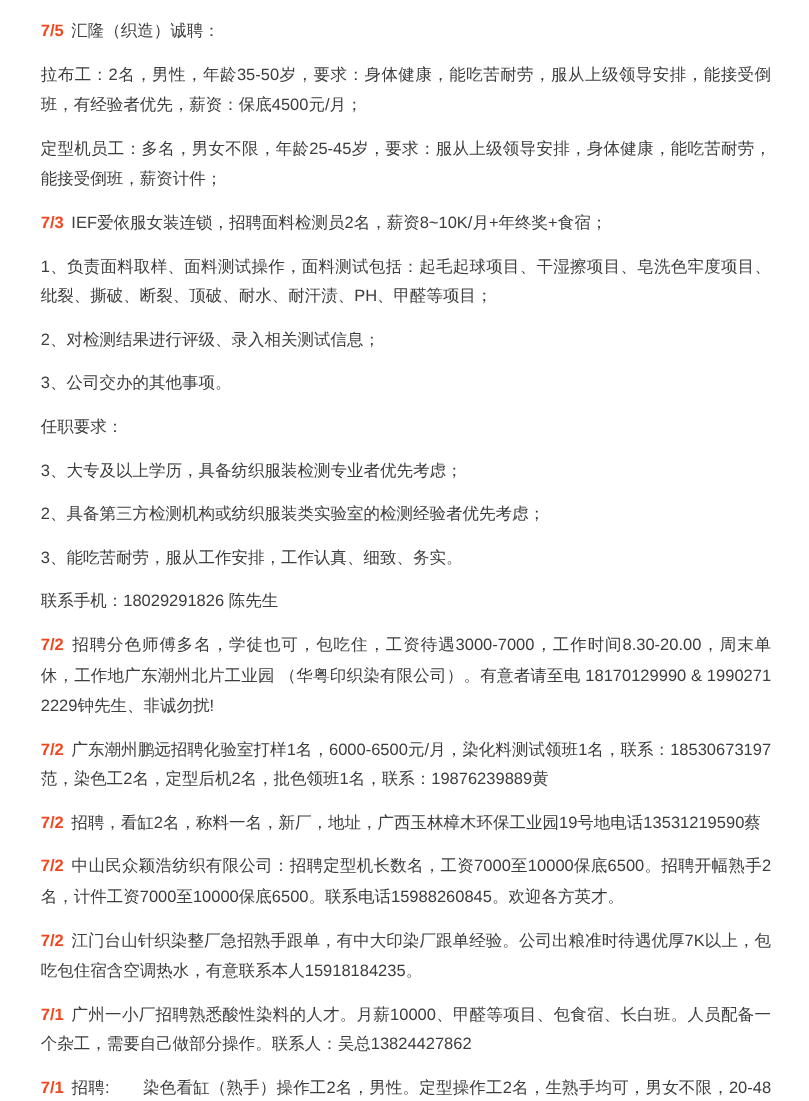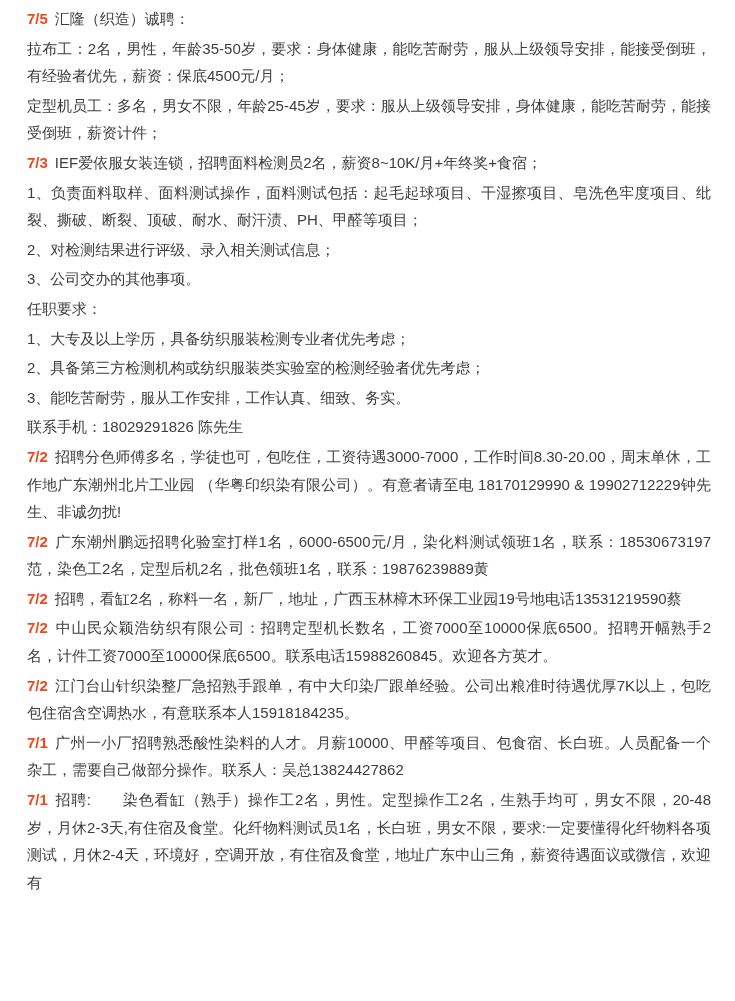--- a/index.html
+++ b/index.html
@@ -13,21 +13,21 @@
     box-sizing: border-box;
     padding: 3px 22px 10px 25px;
     background: #ffffff;
     font-family: "Liberation Sans", "DejaVu Sans", sans-serif;
     font-size: 15px;
     line-height: 27.6px;
     color: #3d3d3d;
     overflow: hidden;
   }
   p.post {
-    margin: 2px;
+    margin: 12px;
     padding: 0;
     text-align: justify;
     text-justify: inter-ideograph;
     word-break: break-all;
   }
   .date {
     color: #f4461e;
     font-weight: bold;
     margin-right: 7px;
   }
@@ -41,21 +41,21 @@
 
 <div class="doc">
   <p class="post"><span class="date">7/5</span><span>汇隆（织造）诚聘：</span></p>
   <p class="post"><span>拉布工：2名，男性，年龄35-50岁，要求：身体健康，能吃苦耐劳，服从上级领导安排，能接受倒班，有经验者优先，薪资：保底4500元/月；</span></p>
   <p class="post"><span>定型机员工：多名，男女不限，年龄25-45岁，要求：服从上级领导安排，身体健康，能吃苦耐劳，能接受倒班，薪资计件；</span></p>
   <p class="post"><span class="date">7/3</span><span>IEF爱依服女装连锁，招聘面料检测员2名，薪资8~10K/月+年终奖+食宿；</span></p>
   <p class="post"><span>1、负责面料取样、面料测试操作，面料测试包括：起毛起球项目、干湿擦项目、皂洗色牢度项目、纰裂、撕破、断裂、顶破、耐水、耐汗渍、PH、甲醛等项目；</span></p>
   <p class="post"><span>2、对检测结果进行评级、录入相关测试信息；</span></p>
   <p class="post"><span>3、公司交办的其他事项。</span></p>
   <p class="post"><span>任职要求：</span></p>
-  <p class="post"><span>1、大专及以上学历，具备纺织服装检测专业者优先考虑；</span></p>
+  <p class="post"><span>3、大专及以上学历，具备纺织服装检测专业者优先考虑；</span></p>
   <p class="post"><span>2、具备第三方检测机构或纺织服装类实验室的检测经验者优先考虑；</span></p>
   <p class="post"><span>3、能吃苦耐劳，服从工作安排，工作认真、细致、务实。</span></p>
   <p class="post"><span>联系手机：18029291826 陈先生</span></p>
   <p class="post"><span class="date">7/2</span><span>招聘分色师傅多名，学徒也可，包吃住，工资待遇3000-7000，工作时间8.30-20.00，周末单休，工作地广东潮州北片工业园 （华粤印织染有限公司）。有意者请至电 18170129990 &amp; 19902712229钟先生、非诚勿扰!</span></p>
   <p class="post"><span class="date">7/2</span><span>广东潮州鹏远招聘化验室打样1名，6000-6500元/月，染化料测试领班1名，联系：18530673197范，染色工2名，定型后机2名，批色领班1名，联系：19876239889黄</span></p>
   <p class="post"><span class="date">7/2</span><span>招聘，看缸2名，称料一名，新厂，地址，广西玉林樟木环保工业园19号地电话13531219590蔡</span></p>
   <p class="post"><span class="date">7/2</span><span>中山民众颖浩纺织有限公司：招聘定型机长数名，工资7000至10000保底6500。招聘开幅熟手2名，计件工资7000至10000保底6500。联系电话15988260845。欢迎各方英才。</span></p>
   <p class="post"><span class="date">7/2</span><span>江门台山针织染整厂急招熟手跟单，有中大印染厂跟单经验。公司出粮准时待遇优厚7K以上，包吃包住宿含空调热水，有意联系本人15918184235。</span></p>
   <p class="post"><span class="date">7/1</span><span>广州一小厂招聘熟悉酸性染料的人才。月薪10000、甲醛等项目、包食宿、长白班。人员配备一个杂工，需要自己做部分操作。联系人：吴总13824427862</span></p>
   <p class="post"><span class="date">7/1</span><span>招聘:　　染色看缸（熟手）操作工2名，男性。定型操作工2名，生熟手均可，男女不限，20-48岁，月休2-3天,有住宿及食堂。化纤物料测试员1名，长白班，男女不限，要求:一定要懂得化纤物料各项测试，月休2-4天，环境好，空调开放，有住宿及食堂，地址广东中山三角，薪资待遇面议或微信，欢迎有</span></p>

